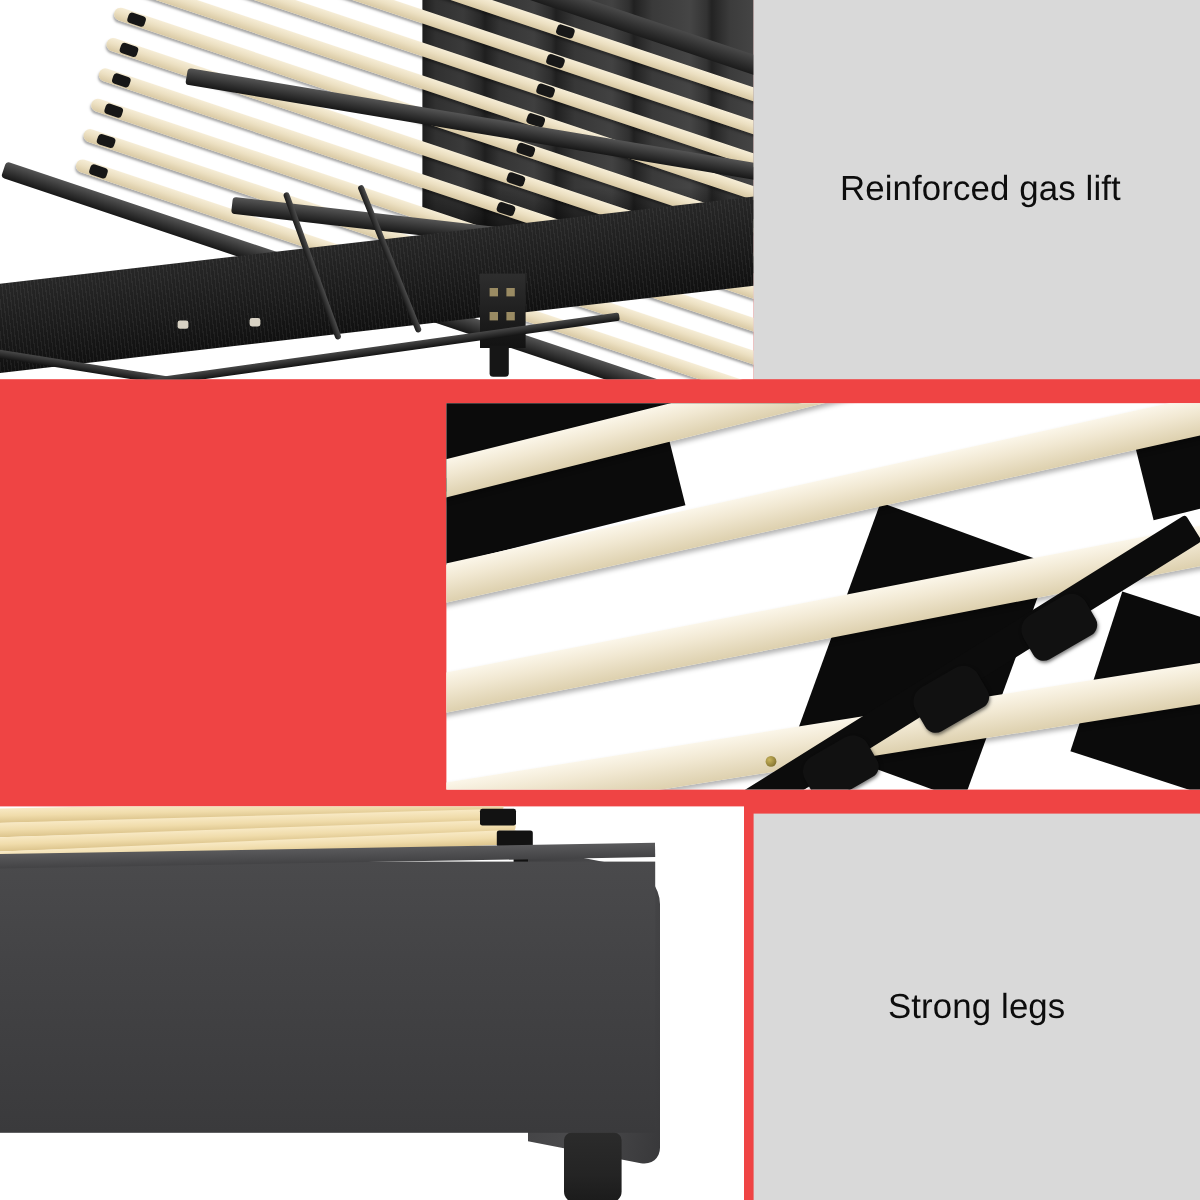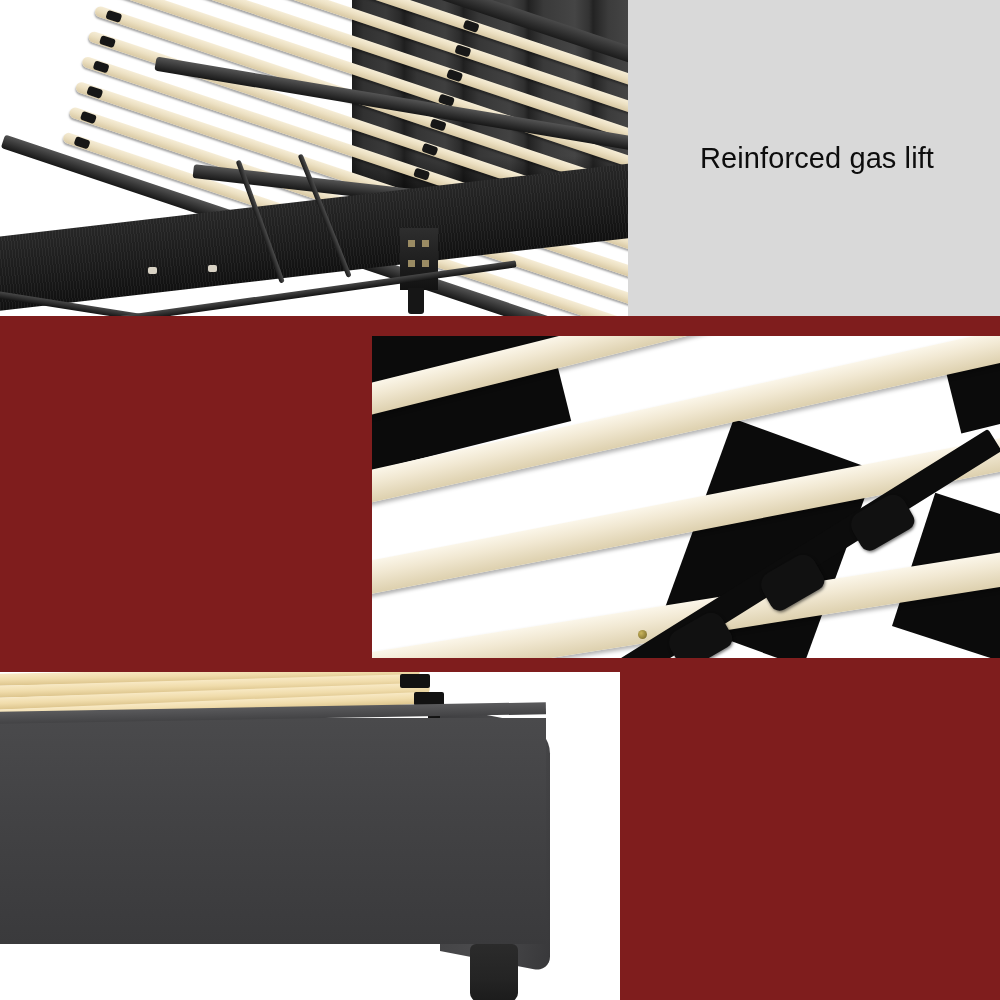--- a/index.html
+++ b/index.html
@@ -2,21 +2,21 @@
 <html><head>
 <meta charset="utf-8">
 <title>Bed Frame Feature Collage</title>
 <style>
   html,body{margin:0;padding:0;background:#ffffff;}
   body{
     width:1000px;height:1000px;overflow:hidden;
     font-family:"Liberation Sans","DejaVu Sans",sans-serif;
     -webkit-font-smoothing:antialiased;
   }
-  .collage{position:relative;width:1000px;height:1000px;background:#7f1d1d;}
+  .collage{position:relative;width:1000px;height:1000px;background:#ef4444;}
 
   
   .panel{position:absolute;overflow:hidden;}
   .gray-panel{background:#d9d9d9;display:flex;align-items:center;}
   .caption{
     color:#0d0d0d;
     font-size:29px;
     font-weight:400;
     letter-spacing:.1px;
     white-space:nowrap;
@@ -287,14 +287,17 @@
       <div class="bl-notch" style="left:414px;top:20px;width:30px;height:14px;"></div>
       <div class="bl-notch" style="left:428px;top:38px;width:30px;height:14px;"></div>
 
       <div class="bl-corner"></div>
       <div class="bl-body"></div>
       <div class="bl-topedge"></div>
       <div class="bl-leg"></div>
     </div>
   </div>
 
+  <div class="panel gray-panel" id="caption-legs">
+    <span class="caption">Strong legs</span>
+  </div>
 
 </div>
 
 </body></html>

